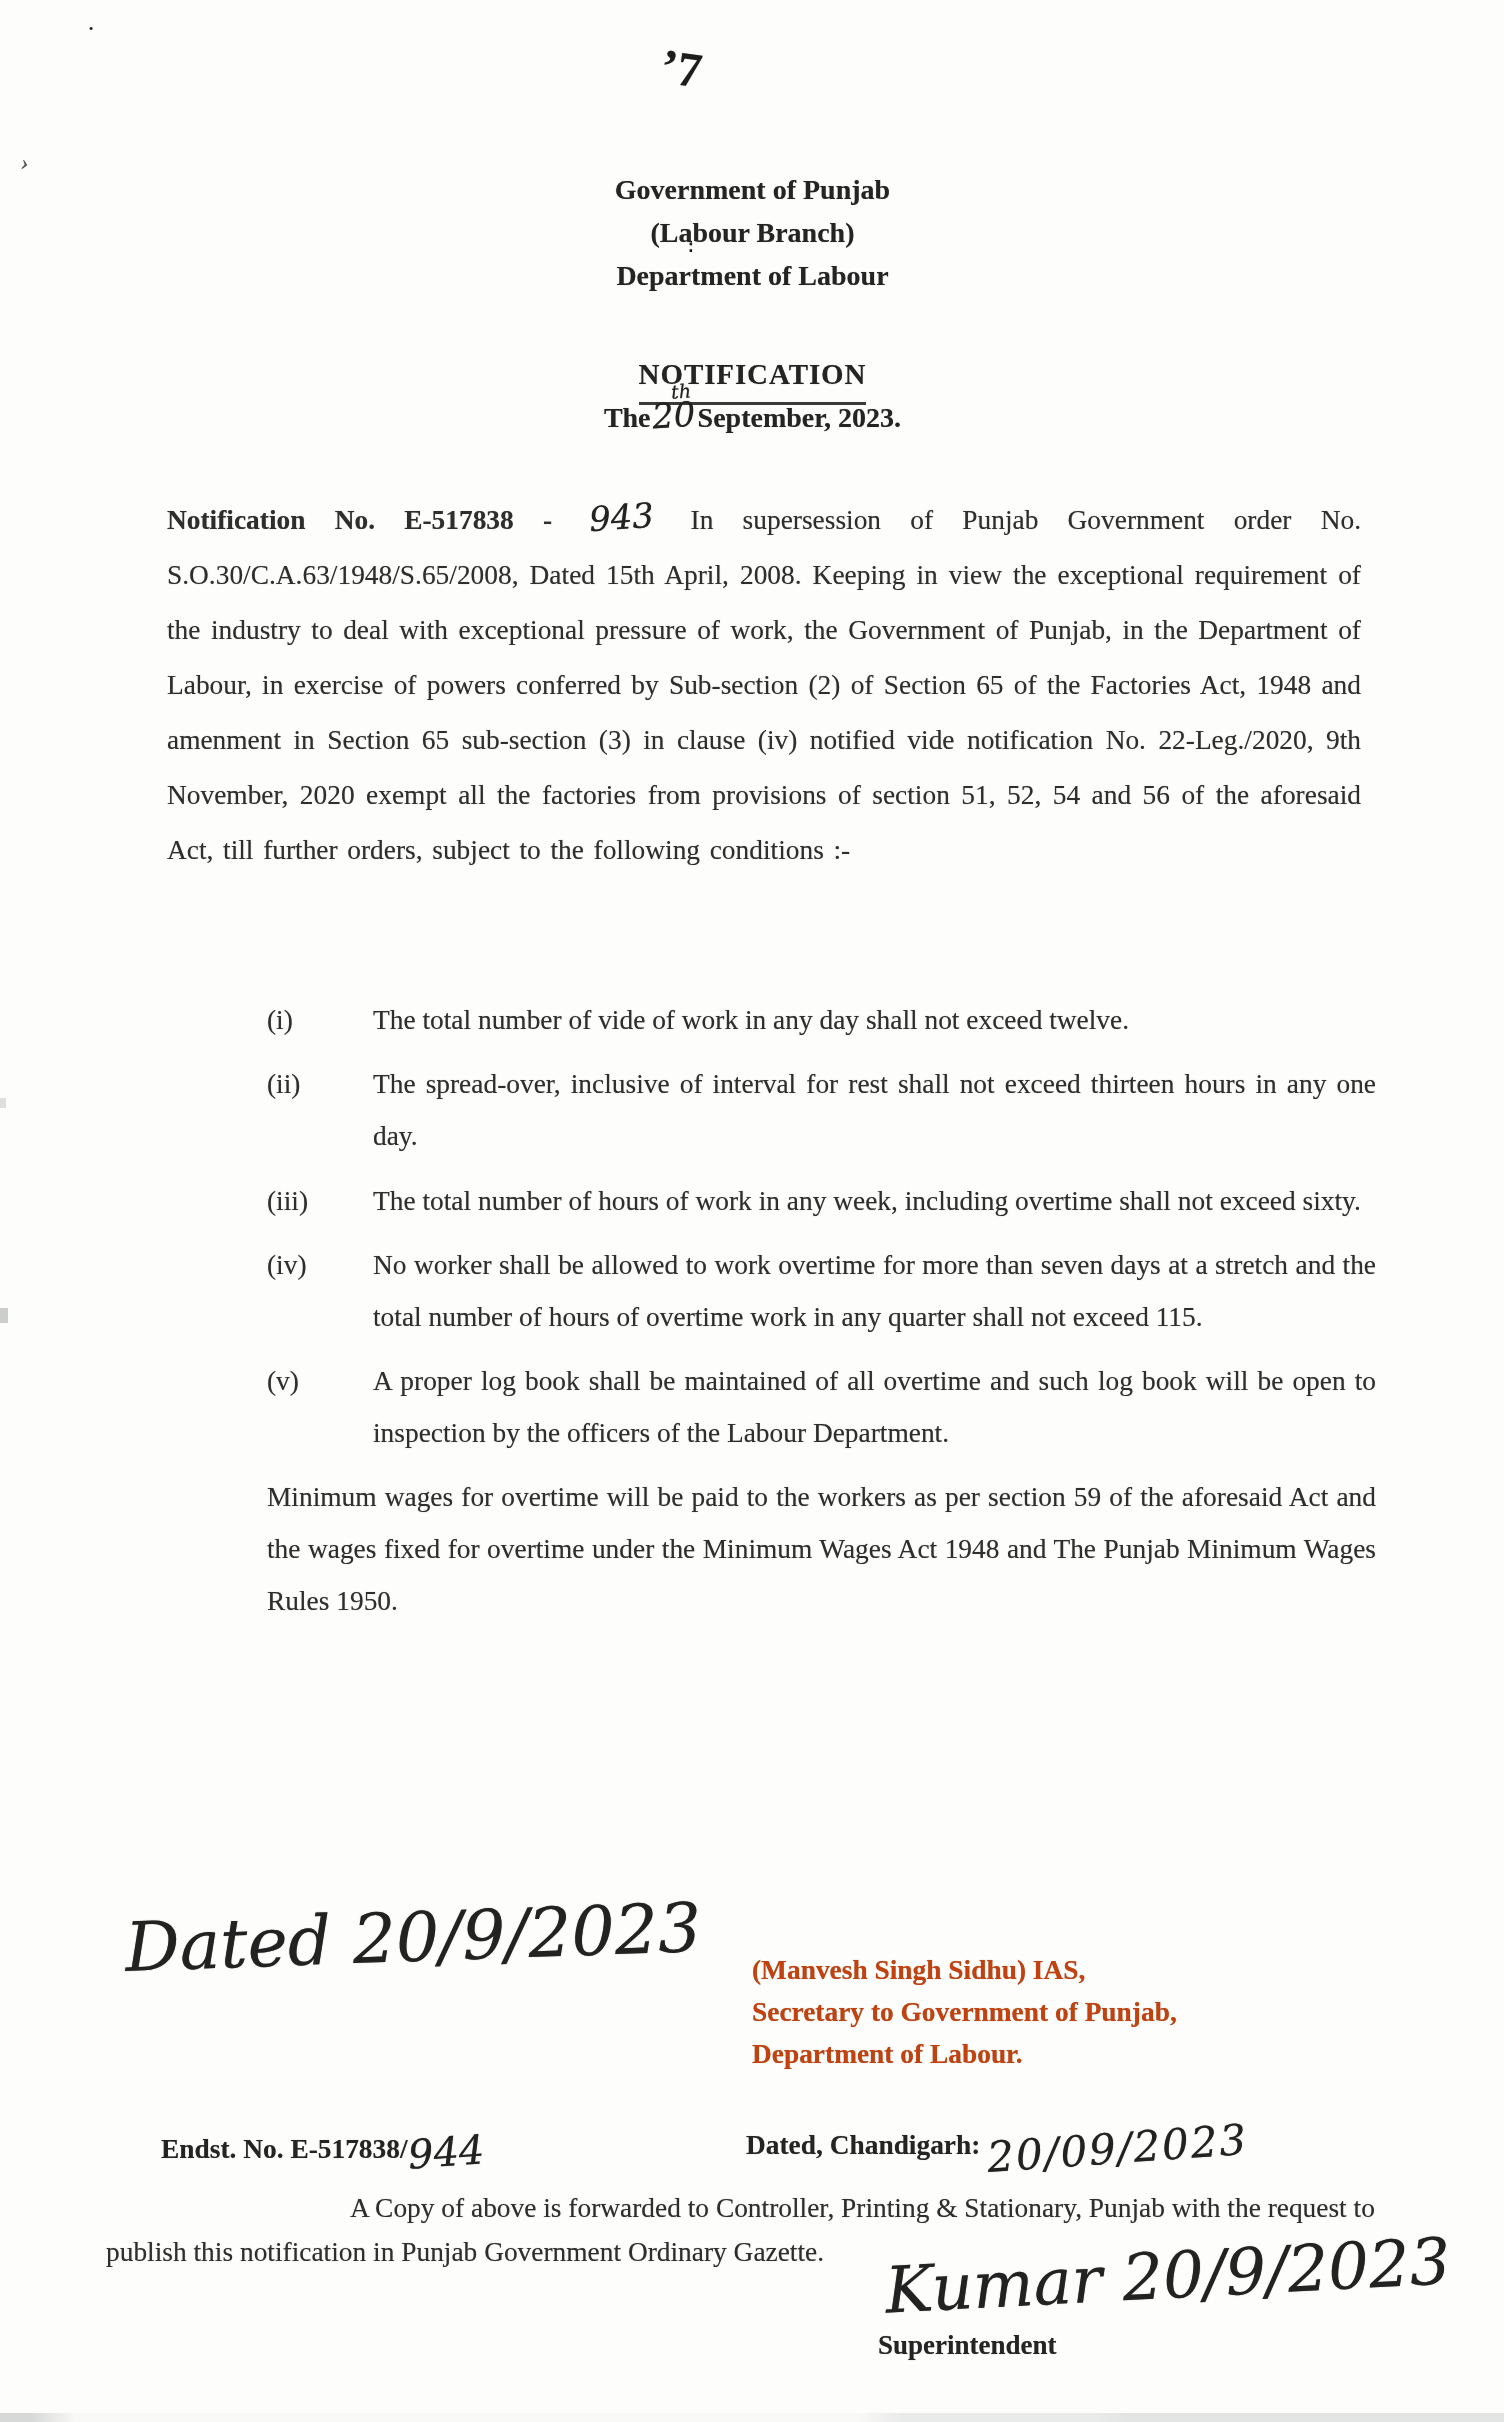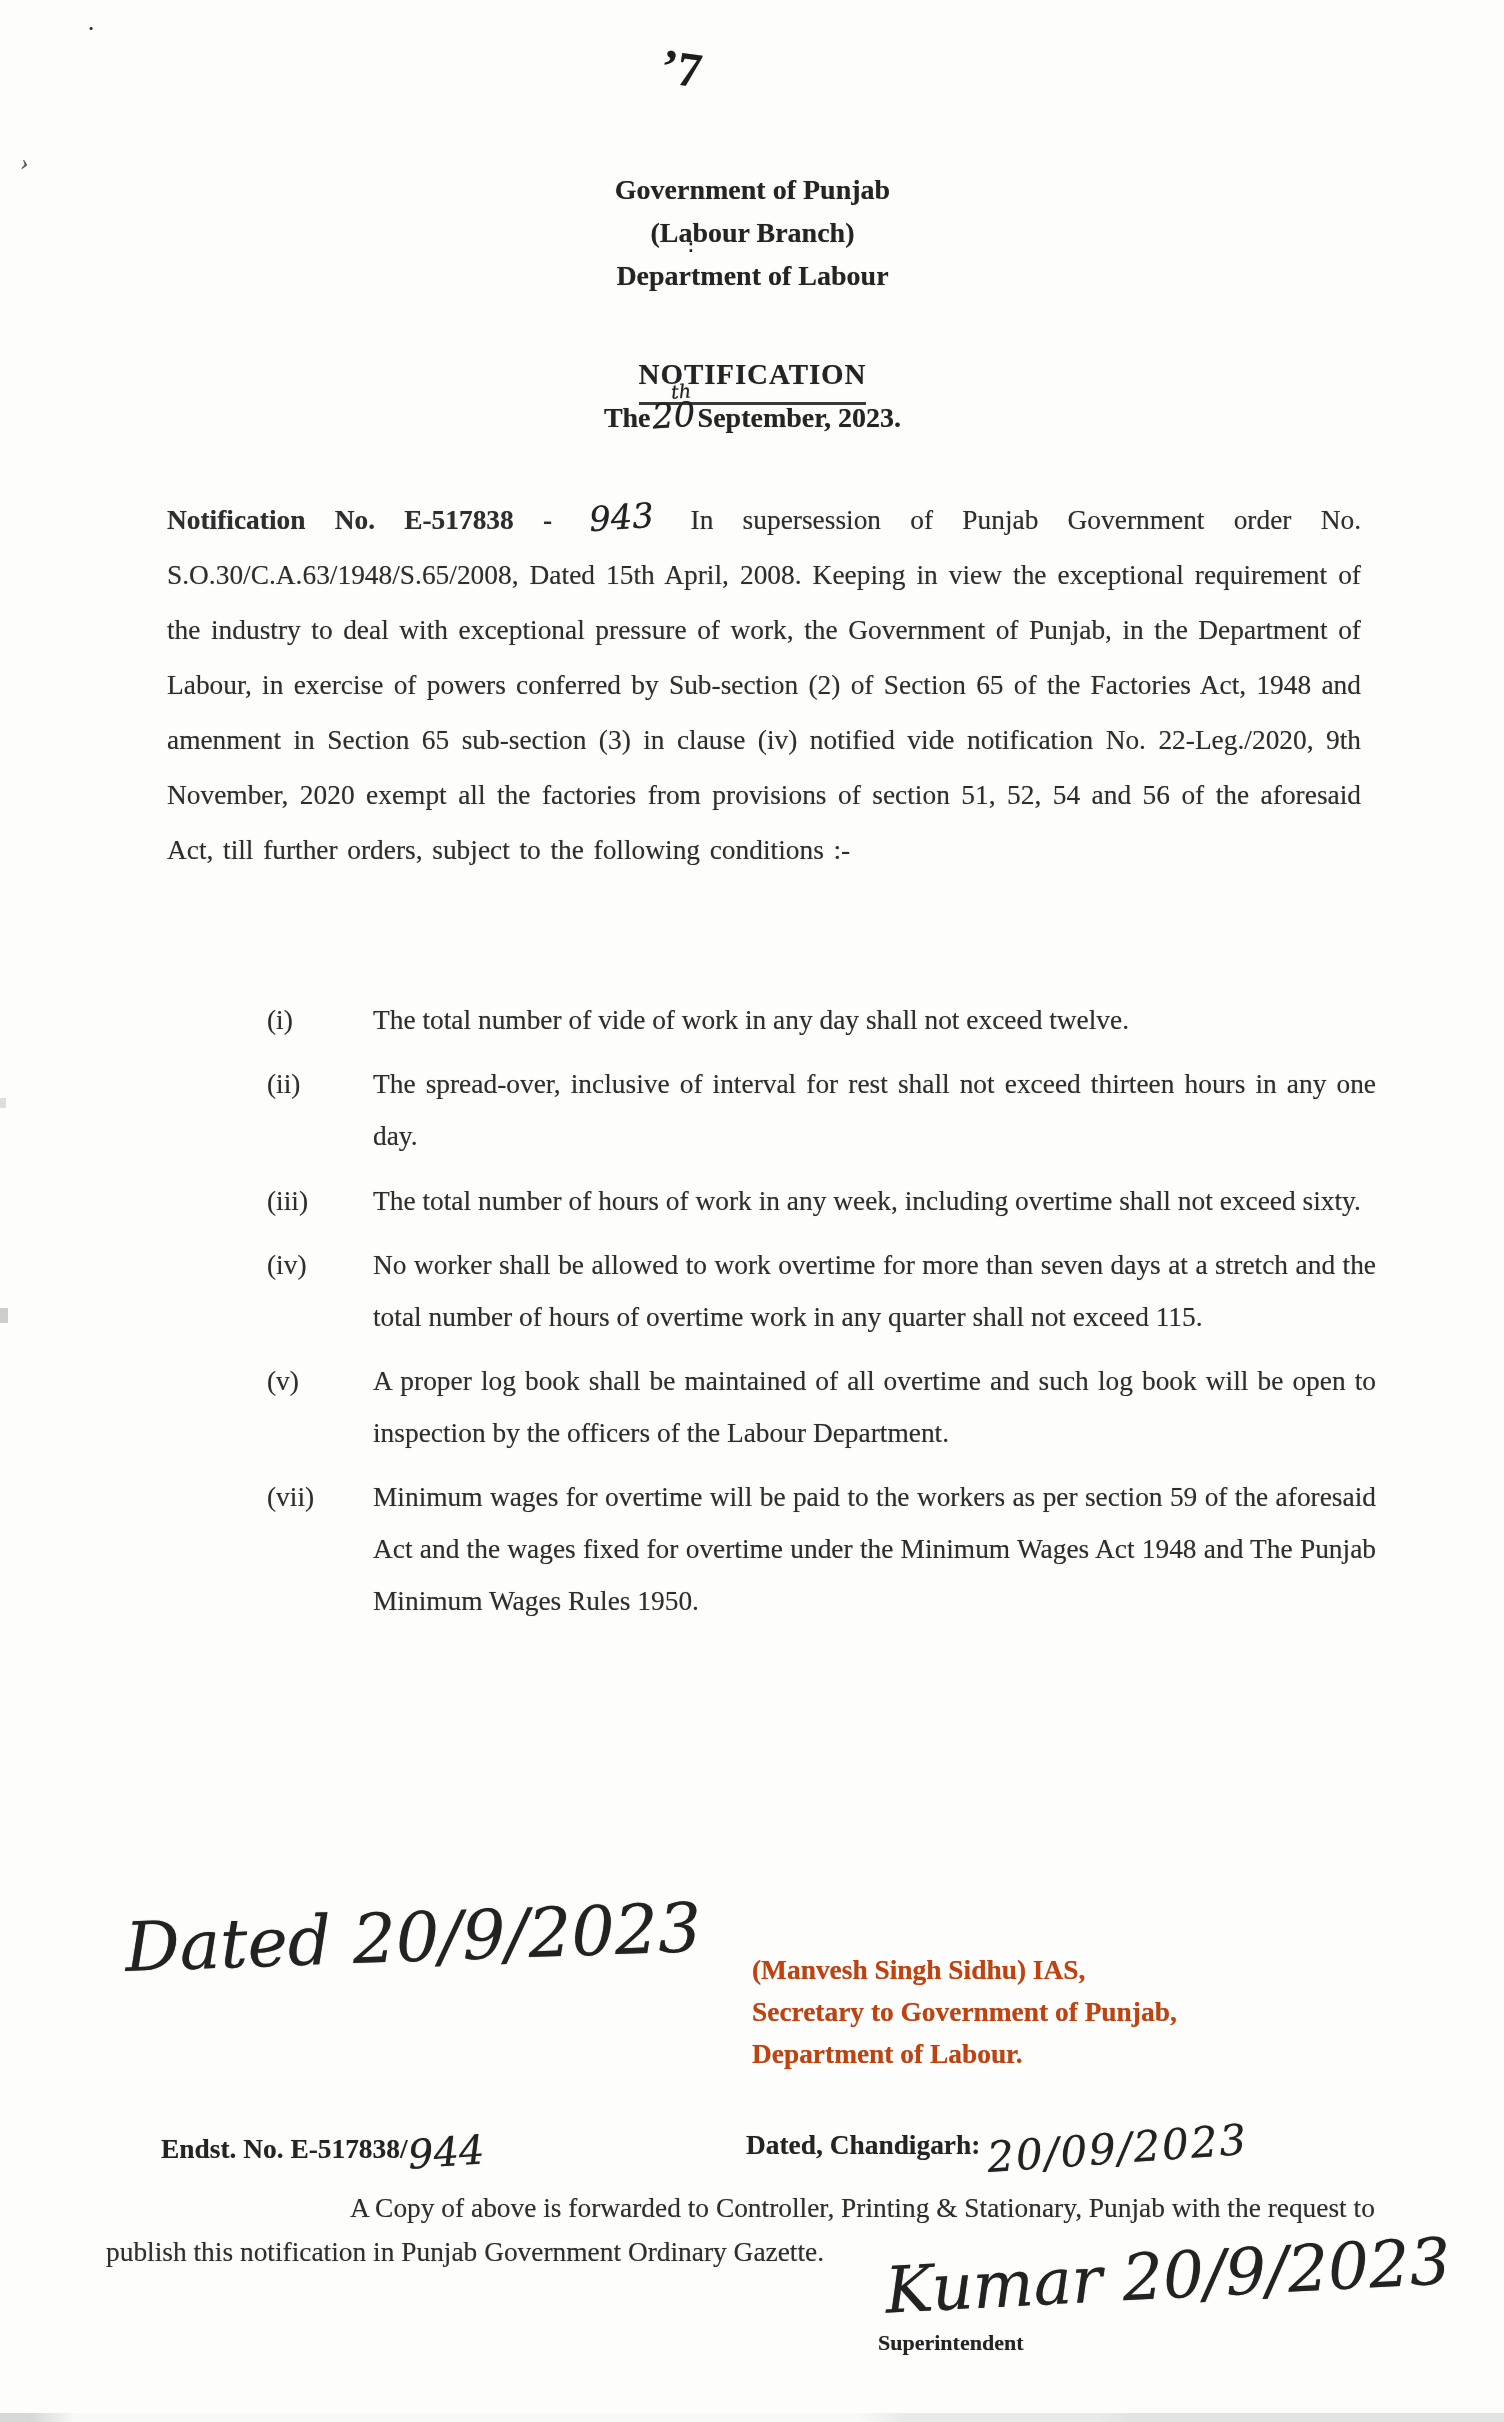--- a/index.html
+++ b/index.html
@@ -55,21 +55,21 @@
   
   .endst{top:2129px;left:161px;font-weight:bold;font-size:27.4px;color:#242424;}
   .endst .hw-num{font-size:40px;vertical-align:-7.6px;}
   .datedch{top:2124px;left:746px;font-weight:bold;font-size:27.4px;color:#242424;}
   .datedch .hw-num{font-size:42px;vertical-align:-9.5px;letter-spacing:1.9px;}
   .copy{
     top:2186px;left:106px;width:1306px;
     font-size:27.4px;line-height:44px;text-indent:244px;
   }
   .ksign{top:2241px;left:885px;font-size:64px;line-height:70px;transform:rotate(-3deg);}
-  .suptd{top:2330px;left:878px;font-weight:bold;font-size:22px;color:#242424;}
+  .suptd{top:2330px;left:878px;font-weight:bold;font-size:27px;color:#242424;}
 
   
   .ink{color:#1d1d1d;}
   .mark-top-dot{top:15px;left:87px;font-size:24.6px;}
   .mark-left{top:150px;left:21px;font-size:23px;color:#555;transform:rotate(12deg);}
   .mark-center{top:40px;left:661px;font-size:49px;font-weight:bold;transform:rotate(8deg);}
   .mark-small{top:231px;left:687px;font-size:23px;}
   .edge-tick1{top:1308px;left:0;width:7.6px;height:15px;background:#9aa0a0;opacity:.5;}
   .edge-tick2{top:1098px;left:0;width:5.7px;height:9.5px;background:#b4baba;opacity:.45;}
   .bottom-smudge{
@@ -125,21 +125,20 @@
     </div>
     <div class="cond">
       <span class="cnum">(iv)</span>
       <span class="ctext">No worker shall be allowed to work overtime for more than seven days at a stretch and the total number of hours of overtime work in any quarter shall not exceed 115.</span>
     </div>
     <div class="cond">
       <span class="cnum">(v)</span>
       <span class="ctext">A proper log book shall be maintained of all overtime and such log book will be open to inspection by the officers of the Labour Department.</span>
     </div>
     <div class="cond">
-      <span class="cnum">(vii)</span>
       <span class="ctext">Minimum wages for overtime will be paid to the workers as per section 59 of the aforesaid Act and the wages fixed for overtime under the Minimum Wages Act 1948 and The Punjab Minimum Wages Rules 1950.</span>
     </div>
   </div>
 
   <div class="abs hw hwdate">Dated 20/9/2023</div>
 
   <div class="abs sigblock">
     <div>(Manvesh Singh Sidhu) IAS,</div>
     <div>Secretary to Government of Punjab,</div>
     <div>Department of Labour.</div>

